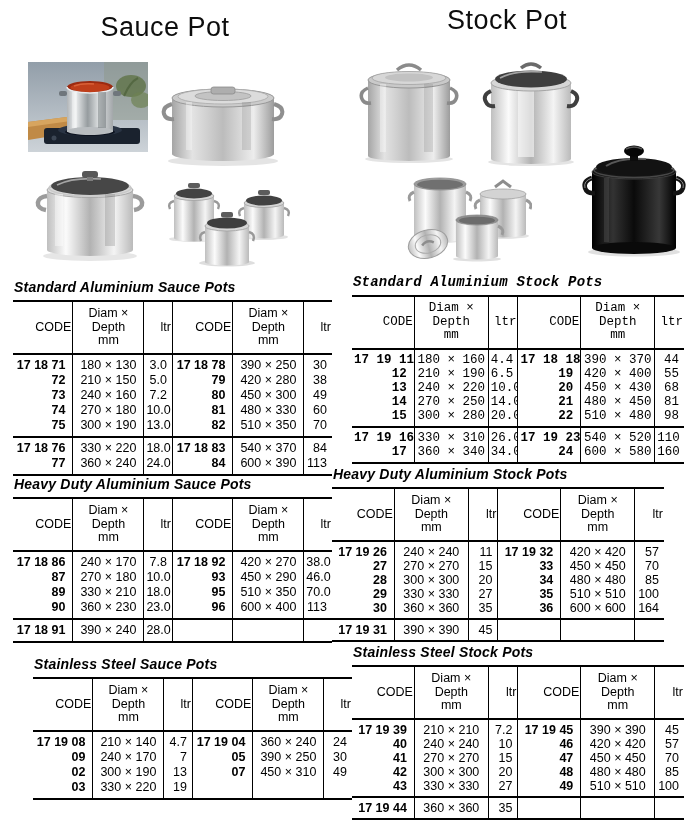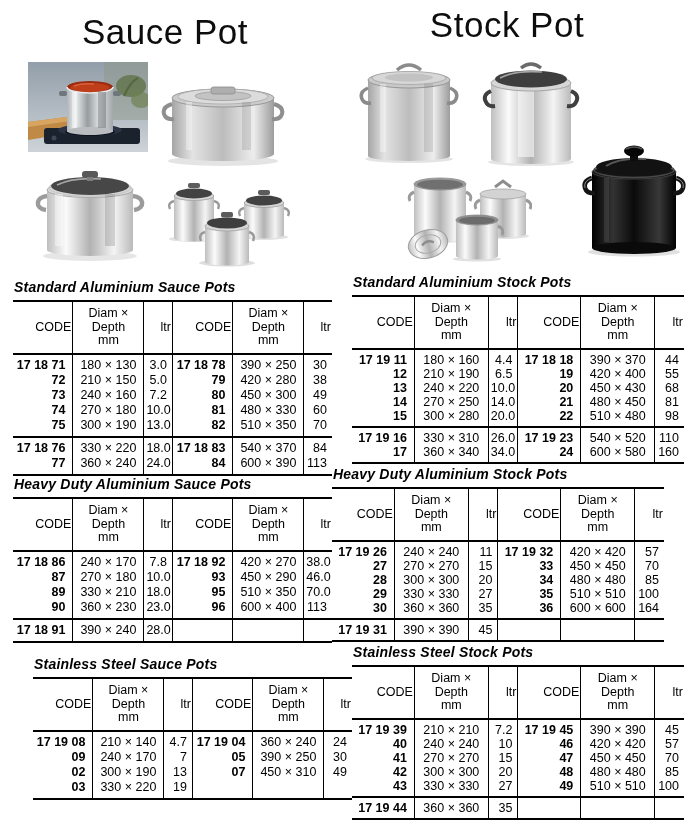--- a/index.html
+++ b/index.html
@@ -2,21 +2,21 @@
 <html><head>
 <meta charset="utf-8">
 <style>
   html,body { margin:0; padding:0; }
   body {
     width:692px; height:821px; position:relative; background:#ffffff;
     font-family:"Liberation Sans", sans-serif; color:#000;
     overflow:hidden;
   }
   .sec-title {
-    position:absolute; font-size:35px; font-weight:400; color:#0d0d0d;
+    position:absolute; font-size:27px; font-weight:400; color:#0d0d0d;
     text-align:center; letter-spacing:.5px; margin:0;
   }
   #sauce-title { left:0px;   top:12px; width:330px; }
   #stock-title { left:352px; top:5px; width:310px; }
 
   .photo { position:absolute; }
   .photo svg { display:block; width:100%; height:100%; }
 
   .tblock { position:absolute; }
   .tblock h2 {
@@ -457,21 +457,21 @@
             <td class="c2">19</td>
             <td class="c3"></td>
             <td class="c4"></td>
             <td class="c5"></td>
           </tr>
         </tbody>
       </table>
     </div>
 </div>
 
-<div class="tblock compact" id="t10" style="left:352px; top:274px; width:332px;">
+<div class="tblock compact" id="t10" style="left:352px; top:274px; width:332px;font-family:Liberation Mono, monospace;">
   <h2>Standard Aluminium Stock Pots</h2>
   <div>
       <table class="spec">
         <thead>
           <tr>
             <th class="c0">CODE</th>
             <th class="c1">Diam ×
 Depth
 mm</th>
             <th class="c2">ltr</th>

